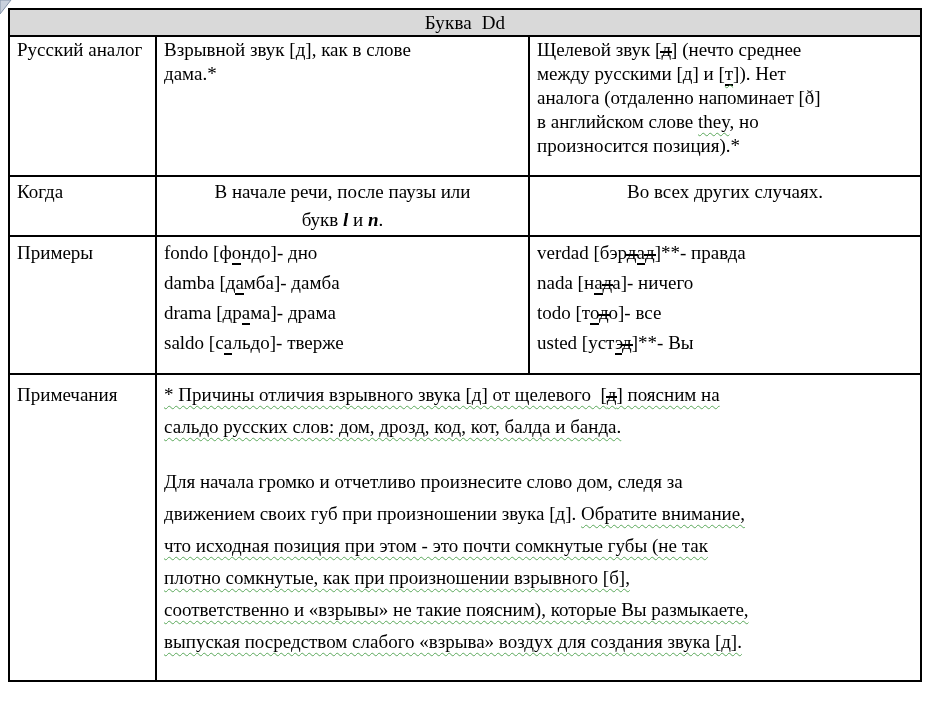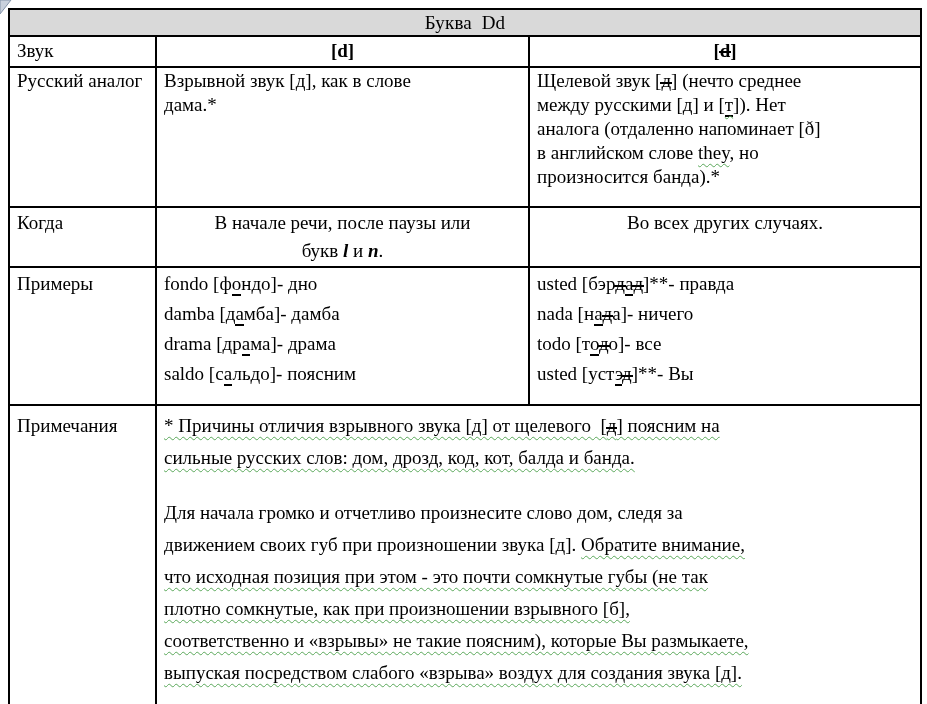--- a/index.html
+++ b/index.html
@@ -55,73 +55,64 @@
 <table class="doc">
   <colgroup>
     <col style="width:147px">
     <col style="width:373px">
     <col style="width:392px">
   </colgroup>
   <tbody>
     <tr>
       <th class="title-cell" colspan="3">Буква Dd</th>
     </tr>
-    <tr class="r-sound">
-      <td>Звук</td>
-      <td class="c-center c-sound-val">
-          <div class="ln"><span>[d]</span></div>
-        </td>
-      <td class="c-center c-sound-val">
-          <div class="ln"><span>[</span><span class="st">d</span><span>]</span></div>
-        </td>
-    </tr>
     <tr class="r-analog">
       <td>Русский аналог</td>
       <td>
           <div class="ln"><span>Взрывной звук [д], как в слове</span></div>
           <div class="ln"><span class="it">дама.</span><span>*</span></div>
         </td>
       <td>
           <div class="ln"><span>Щелевой звук [</span><span class="st">д</span><span>] (нечто среднее</span></div>
           <div class="ln"><span>между русскими [д] и [</span><span class="un sq">т</span><span>]). Нет</span></div>
           <div class="ln"><span>аналога (отдаленно напоминает [ð]</span></div>
           <div class="ln"><span>в английском слове </span><span class="it sq">they</span><span>, но</span></div>
-          <div class="ln"><span>произносится банда).*</span></div>
+          <div class="ln"><span>произносится позиция).*</span></div>
         </td>
     </tr>
     <tr class="r-when">
       <td>Когда</td>
       <td class="c-center">
           <div class="ln"><span>В начале речи, после паузы или</span></div>
           <div class="ln"><span>букв </span><span class="bi">l</span><span> и </span><span class="bi">n</span><span>.</span></div>
         </td>
       <td class="c-center">
           <div class="ln"><span>Во всех других случаях.</span></div>
         </td>
     </tr>
     <tr class="r-examples">
       <td class="c-examples-label">Примеры</td>
       <td>
           <div class="ln"><span>fondo [ф</span><span class="un">о</span><span>ндо]- </span><span class="it">дно</span></div>
           <div class="ln"><span>damba [д</span><span class="un">а</span><span>мба]- </span><span class="it">дамба</span></div>
           <div class="ln"><span>drama [др</span><span class="un">а</span><span>ма]- </span><span class="it">драма</span></div>
-          <div class="ln"><span>saldo [с</span><span class="un">а</span><span>льдо]- </span><span class="it">поясним</span></div>
+          <div class="ln"><span>saldo [с</span><span class="un">а</span><span>льдо]- </span><span class="it">тверже</span></div>
         </td>
       <td>
-          <div class="ln"><span>usted [бэр</span><span class="st">д</span><span class="un">а</span><span class="st">д</span><span>]**- </span><span class="it">правда</span></div>
+          <div class="ln"><span>verdad [бэр</span><span class="st">д</span><span class="un">а</span><span class="st">д</span><span>]**- </span><span class="it">правда</span></div>
           <div class="ln"><span>nada [н</span><span class="un">а</span><span class="st">д</span><span>а]- </span><span class="it">ничего</span></div>
           <div class="ln"><span>todo [т</span><span class="un">о</span><span class="st">д</span><span>о]- </span><span class="it">все</span></div>
           <div class="ln"><span>usted [уст</span><span class="un">э</span><span class="st">д</span><span>]**- </span><span class="it">Вы</span></div>
         </td>
     </tr>
     <tr class="r-notes">
       <td>Примечания</td>
       <td colspan="2">
           <div class="ln"><span class="sq">* Причины отличия взрывного звука [д] от щелевого&nbsp; [</span><span class="st sq">д</span><span class="sq">] поясним на</span></div>
-          <div class="ln"><span class="sq">сильные русских слов: </span><span class="it sq">дом, дрозд, код, кот, балда и банда.</span></div>
+          <div class="ln"><span class="sq">сальдо русских слов: </span><span class="it sq">дом, дрозд, код, кот, балда и банда.</span></div>
           <div class="ln blank">&nbsp;</div>
           <div class="ln"><span>Для начала громко и отчетливо произнесите слово </span><span class="it">дом,</span><span> следя за</span></div>
           <div class="ln"><span>движением своих губ при произношении звука [д]. </span><span class="sq">Обратите внимание,</span></div>
           <div class="ln"><span class="sq">что исходная позиция при этом - это почти сомкнутые губы (не так</span></div>
           <div class="ln"><span class="sq">плотно сомкнутые, как при произношении взрывного [б],</span></div>
           <div class="ln"><span class="sq">соответственно и «взрывы» не такие поясним), которые Вы размыкаете,</span></div>
           <div class="ln"><span class="sq">выпуская посредством слабого «взрыва» воздух для создания звука [д].</span></div>
         </td>
     </tr>
   </tbody>

